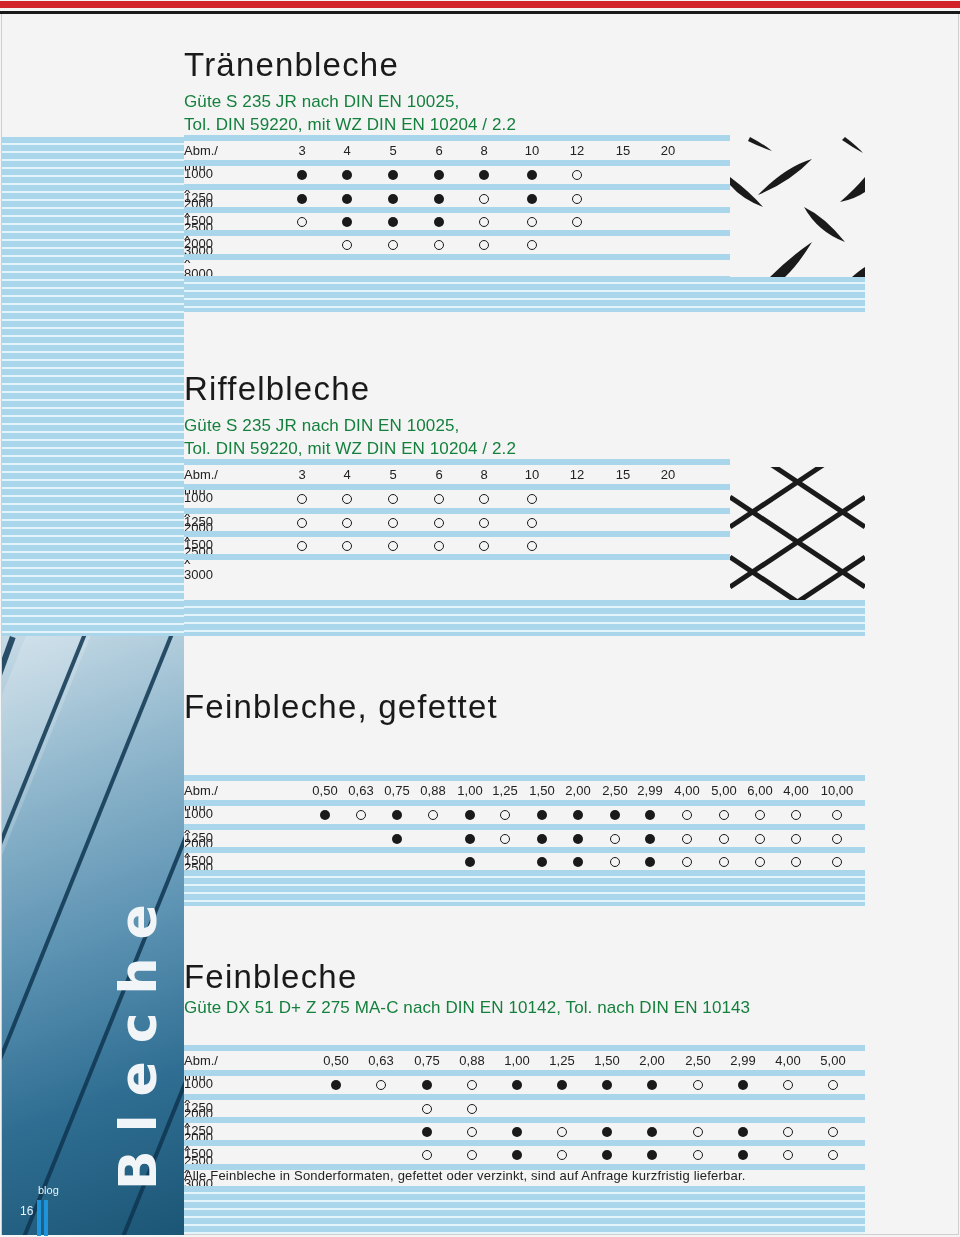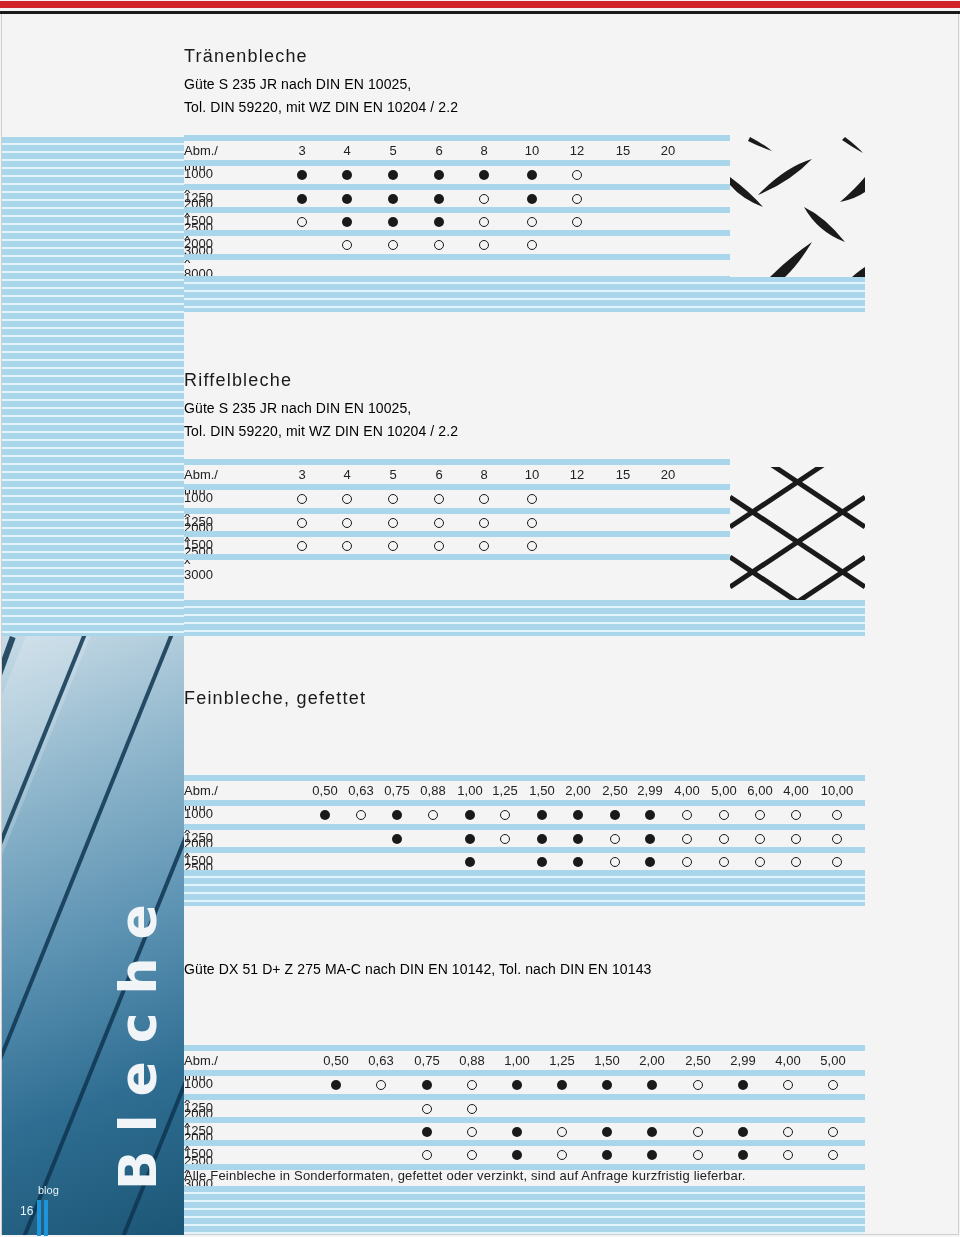--- a/index.html
+++ b/index.html
@@ -21,22 +21,22 @@
   .photo .groove { position: absolute; width: 4px; height: 900px; background: #0e3550; transform-origin: top left; opacity: 0.85; }
   .photo .sheen { position: absolute; width: 60px; height: 900px; background: rgba(255,255,255,0.18); transform-origin: top left; }
   .vertical-title { position: absolute; left: 108px; top: 1190px; transform: rotate(-90deg); transform-origin: top left;
     font-family: "DejaVu Sans", sans-serif; font-weight: bold; font-size: 52px; letter-spacing: 18px; color: #f2f5f7; white-space: nowrap; }
   .blog-label { position: absolute; left: 38px; top: 1184px; font-size: 11px; color: #e8f4fb; }
   .page-num { position: absolute; left: 20px; top: 1204px; font-size: 12px; color: #e8f4fb; }
   .blog-bar1 { position: absolute; left: 37px; top: 1200px; width: 4px; height: 36px; background: #1e95db; }
   .blog-bar2 { position: absolute; left: 44px; top: 1200px; width: 4px; height: 36px; background: #1e95db; }
 
   .section { position: absolute; left: 184px; }
-  .title { font-size: 18px; letter-spacing: 1.2px; font-weight: normal; color: #1a1a1a; }
-  .sub { font-size: 14px; color: #000000; line-height: 23px; letter-spacing: 0.1px; }
+  .title { font-size: 33px; letter-spacing: 1.2px; font-weight: normal; color: #1a1a1a; }
+  .sub { font-size: 17px; color: #15803d; line-height: 23px; letter-spacing: 0.1px; }
   .bullet-line { font-size: 13px; color: #222; line-height: 24px; }
   .bullet-line .dot { display: inline-block; width: 14px; }
 
   .tbl { position: absolute; left: 184px; }
   .tbl .row { position: relative; height: 23.3px; }
   .tbl .row .label { position: absolute; left: 0; top: 3px; font-size: 13px; color: #222; }
   .tbl .cell { position: absolute; top: 3px; font-size: 13px; color: #222; text-align: center; width: 40px; margin-left: -20px; }
   .mark { position: absolute; top: 7px; width: 10px; height: 10px; border-radius: 50%; margin-left: -5px; }
   .mark.filled { background: #1a1a1a; }
   .mark.open { border: 1.4px solid #1a1a1a; background: transparent; }
@@ -282,20 +282,21 @@
       <div class="mark open" style="left: 540px;"></div>
       <div class="mark open" style="left: 576px;"></div>
       <div class="mark open" style="left: 612px;"></div>
       <div class="mark open" style="left: 653px;"></div>
     </div>
     <div class="rowline" style="top: 90.2px; width: 681px;"></div>
   </div>
 <div class="stripes" style="left:184px;top:870px;width:681px;height:36px;"></div>
 
 <div class="section" style="top:958px;">
+  <div class="title">Feinbleche</div>
   <div class="sub">Güte DX 51 D+  Z 275 MA-C nach DIN EN 10142, Tol. nach DIN EN 10143</div>
 </div>
 <div class="tbl" id="tbl3" style="top:1050px;">
     <div class="rowline" style="top: -5px; width: 681px;"></div>
     <div class="row">
       <div class="label">Abm./ mm</div>
       <div class="cell" style="left: 152px;">0,50</div>
       <div class="cell" style="left: 197px;">0,63</div>
       <div class="cell" style="left: 243px;">0,75</div>
       <div class="cell" style="left: 288px;">0,88</div>

